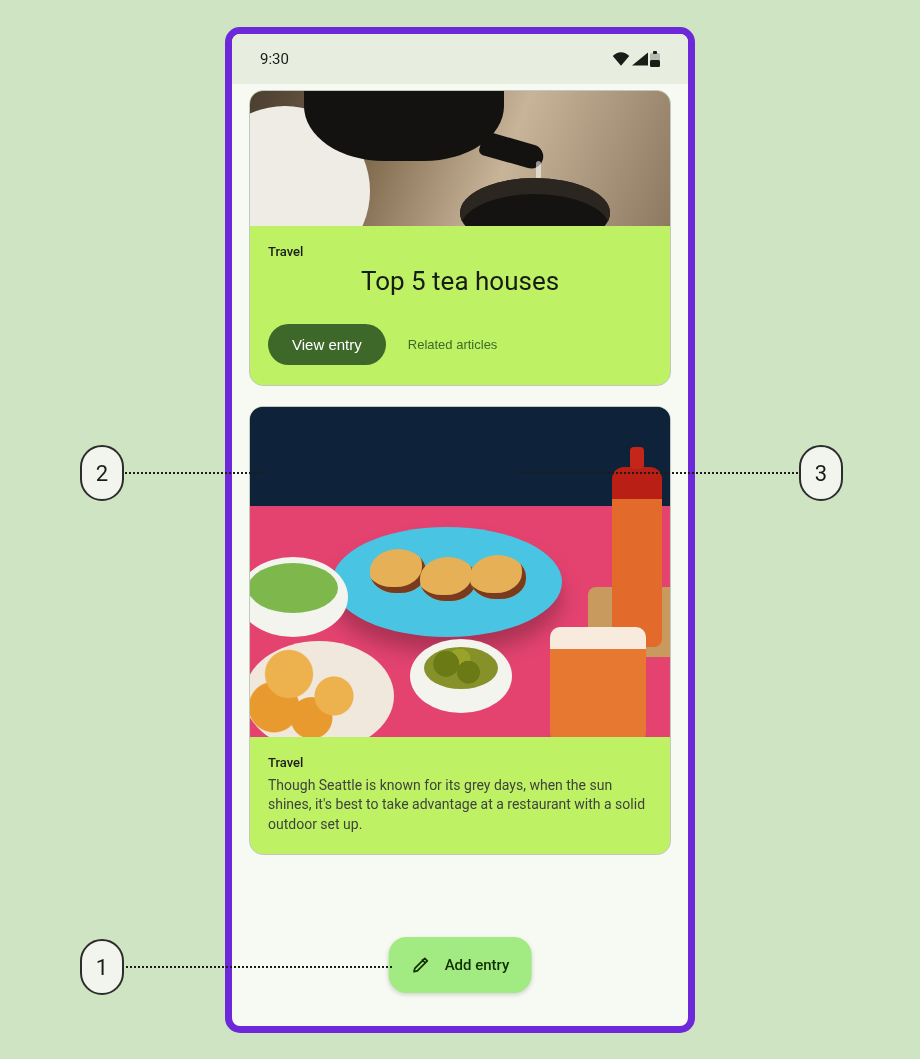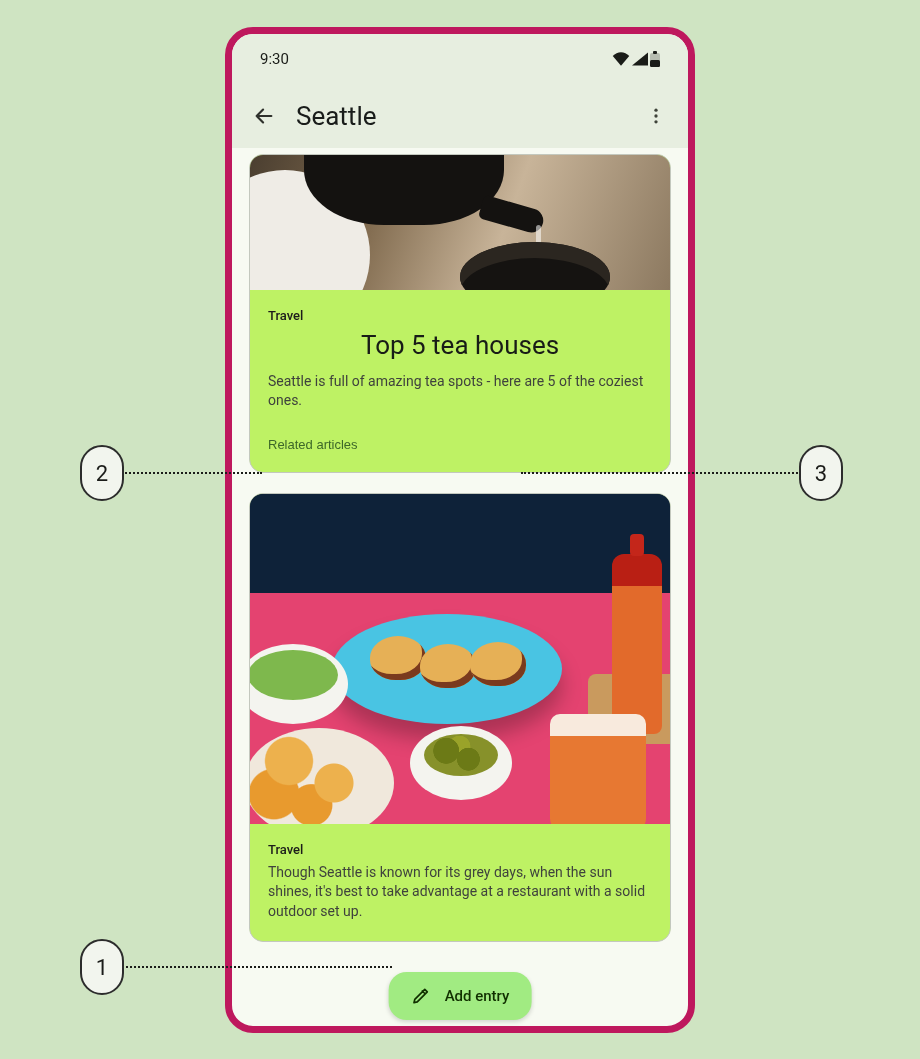--- a/index.html
+++ b/index.html
@@ -12,22 +12,22 @@
     overflow: hidden;
   }
 
   
   .phone {
     position: absolute;
     left: 225px;
     top: 27px;
     width: 470px;
     height: 1006px;
-    border: 7px solid #be185d;
-    border-radius: 28px;
+    border: 7px solid #6d28d9;
+    border-radius: 15px;
     background: #f7faf2;
     overflow: hidden;
   }
 
   
   .statusbar {
     height: 50px;
     background: #e7eee0;
     display: flex;
     align-items: center;
@@ -124,28 +124,28 @@
     font-size: 13px;
     font-weight: 500;
     cursor: pointer;
   }
 
   
   .fab {
     position: absolute;
     left: 50%;
     transform: translateX(-50%);
-    bottom: 6px;
+    bottom: 33px;
     background: #a1eb82;
     color: #113000;
     display: flex;
     align-items: center;
     gap: 14px;
     padding: 0 22px;
-    height: 48px;
+    height: 56px;
     border-radius: 18px;
     font-size: 15px;
     font-weight: 500;
     cursor: pointer;
     box-shadow: 0 2px 4px rgba(0,0,0,0.15);
   }
 
   
   .img-tea {
     height: 135px;
@@ -313,51 +313,36 @@
           <path fill="#1a1c18" d="M0 16L20 16 20 0z"></path>
         </svg>
       <svg width="10" height="16" viewBox="0 0 10 16">
           <rect x="0" y="2" width="10" height="14" rx="2" fill="#b6bcb0"></rect>
           <rect x="0" y="9" width="10" height="7" rx="1.5" fill="#1a1c18"></rect>
           <rect x="3" y="0" width="4" height="3" rx="1" fill="#1a1c18"></rect>
         </svg>
     </span>
   </div>
 
-  <div class="appbar">
-    <span class="icon-btn">
-      <svg width="22" height="22" viewBox="0 0 24 24">
-          <path fill="none" stroke="#2f312c" stroke-width="2.4" stroke-linecap="round" stroke-linejoin="round" d="M20 12H4M11 5l-7 7 7 7"></path>
-        </svg>
-    </span>
-    <div class="appbar-title">Seattle</div>
-    <span class="icon-btn">
-      <svg width="20" height="20" viewBox="0 0 24 24">
-          <circle cx="12" cy="5" r="2" fill="#3f4339"></circle>
-          <circle cx="12" cy="12" r="2" fill="#3f4339"></circle>
-          <circle cx="12" cy="19" r="2" fill="#3f4339"></circle>
-        </svg>
-    </span>
-  </div>
 
   <div class="content">
 
     <div class="card">
       <div class="card-img img-tea">
         <div class="plate"></div>
         <div class="kettle"></div>
         <div class="spout"></div>
         <div class="stream"></div>
         <div class="cup"></div>
       </div>
       <div class="card-body">
         <div class="overline">Travel</div>
         <div class="card-title">Top 5 tea houses</div>
-        <div class="card-desc">Seattle is full of amazing tea spots - here are 5 of the coziest ones.</div>
         <div class="card-actions">
+          <button class="btn-filled">View entry</button>
           <button class="btn-text">Related articles</button>
         </div>
       </div>
     </div>
 
     <div class="card">
       <div class="card-img img-food">
         <div class="sky"></div>
         <div class="table"></div>
         <div class="board"></div>

